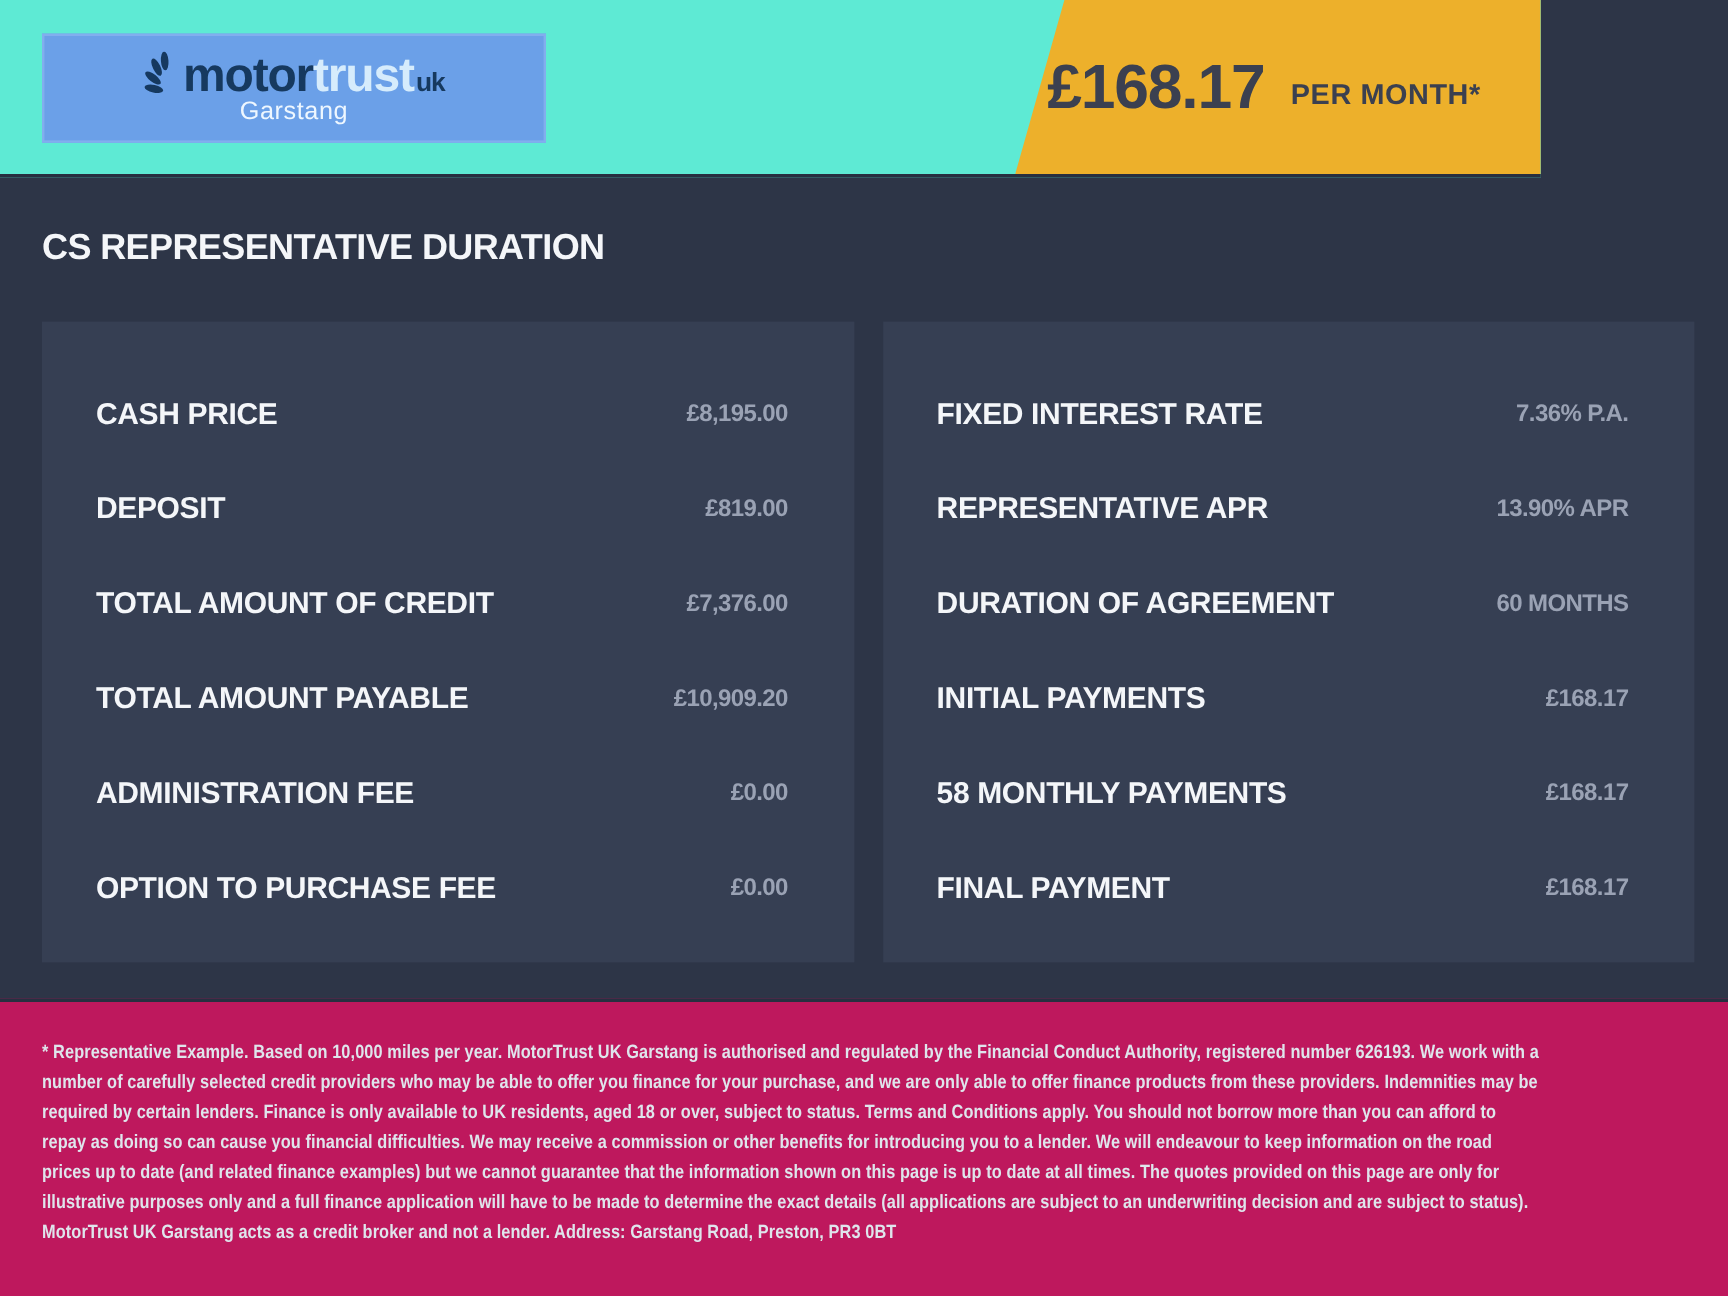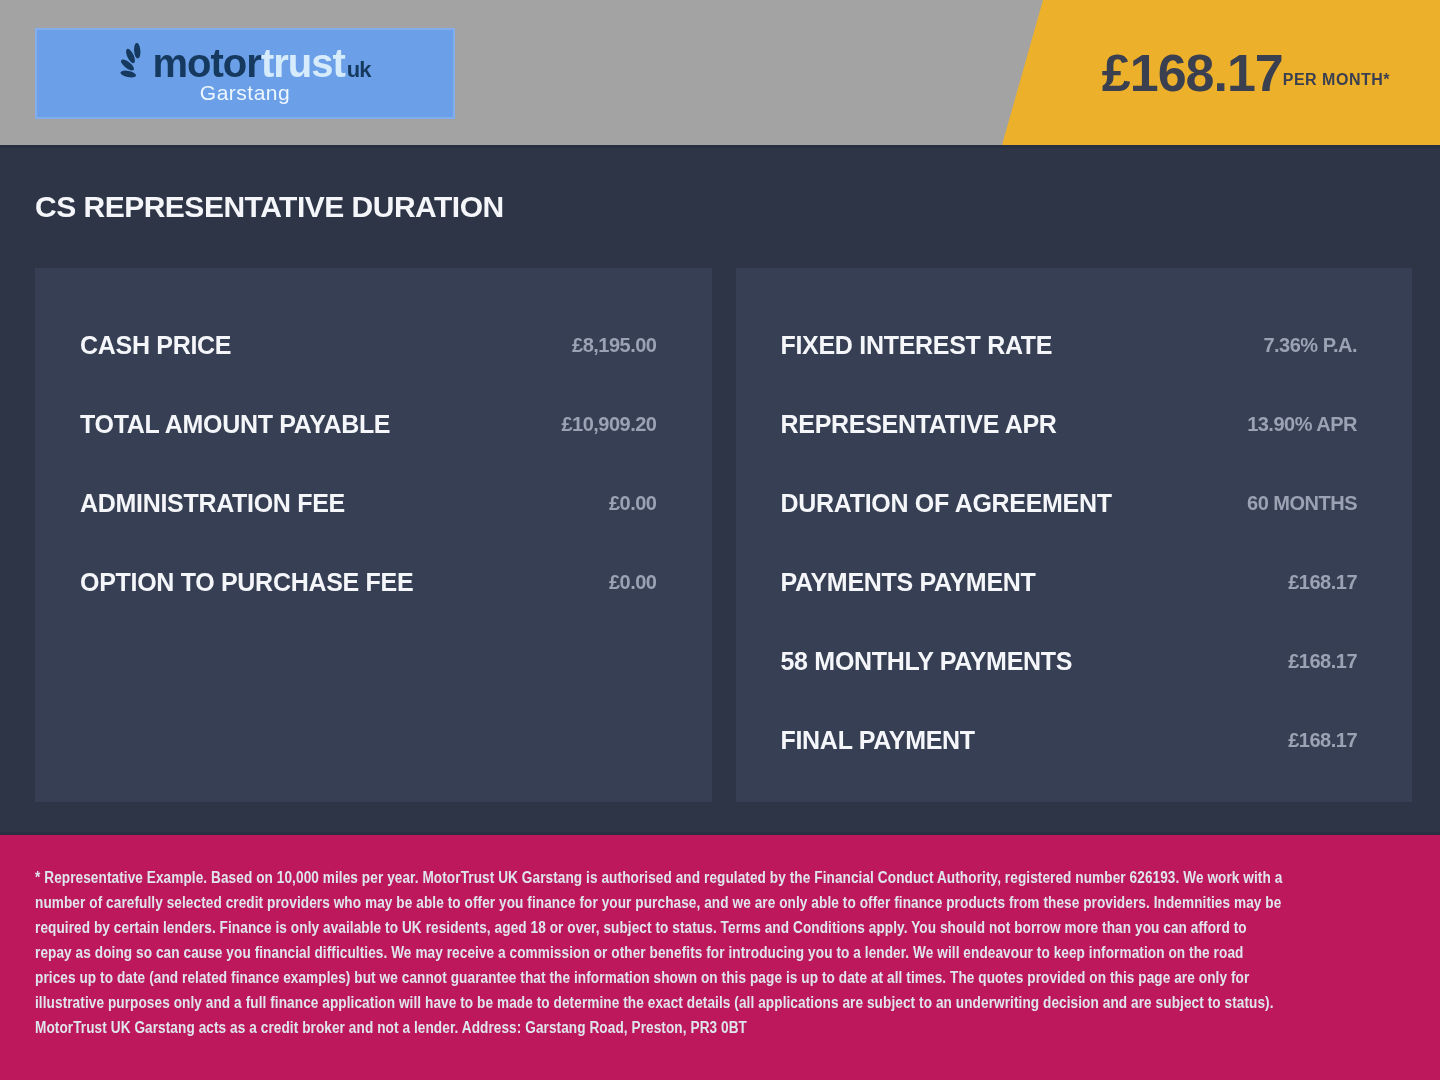--- a/index.html
+++ b/index.html
@@ -6,22 +6,22 @@
   html,body { width:1440px; height:1080px; }
   body {
     background:#2d3547;
     font-family:"Liberation Sans", sans-serif;
     position:relative;
     overflow:hidden;
   }
 
   
   .header {
-    position:absolute; top:0; left:0; width:1440px; height:148px;
-    background:#a3a3a3;
+    position:absolute; top:0; left:0; width:1284px; height:148px;
+    background:#5eead4;
     border-bottom:3px solid #272f40;
   }
   .logo-box {
     position:absolute; left:35px; top:28px; width:420px; height:91px;
     background:#6ba0e8;
     border:2px solid #82aeee;
     display:flex; flex-direction:column; align-items:center; justify-content:center;
   }
   .brand-line {
     display:flex; align-items:baseline;
@@ -39,21 +39,21 @@
     position:absolute; top:0; right:0; width:440px; height:145px;
     background:#edb02b;
     clip-path:polygon(43px 0, 440px 0, 440px 145px, 2px 145px);
     display:flex; align-items:center; justify-content:flex-end;
     padding-right:50px;
   }
   .price-amount {
     color:#3b4050; font-size:52px; font-weight:800; letter-spacing:-1px;
   }
   .price-period {
-    color:#3b4050; font-size:16px; font-weight:800; margin-top:14px;
+    color:#3b4050; font-size:24px; font-weight:800; margin-left:22px; margin-top:14px;
     letter-spacing:0.5px;
   }
 
   
   .page-title {
     position:absolute; left:35px; top:190px;
     color:#f4f6f9; font-size:30px; font-weight:700; letter-spacing:-0.5px;
   }
 
   .panels {
@@ -122,20 +122,28 @@
 <div class="page-title">CS REPRESENTATIVE DURATION</div>
 
 <div class="panels">
 
   <div class="panel">
     <div class="finance-row">
       <span class="row-label">CASH PRICE</span>
       <span class="row-value">£8,195.00</span>
     </div>
     <div class="finance-row">
+      <span class="row-label">DEPOSIT</span>
+      <span class="row-value">£819.00</span>
+    </div>
+    <div class="finance-row">
+      <span class="row-label">TOTAL AMOUNT OF CREDIT</span>
+      <span class="row-value">£7,376.00</span>
+    </div>
+    <div class="finance-row">
       <span class="row-label">TOTAL AMOUNT PAYABLE</span>
       <span class="row-value">£10,909.20</span>
     </div>
     <div class="finance-row">
       <span class="row-label">ADMINISTRATION FEE</span>
       <span class="row-value">£0.00</span>
     </div>
     <div class="finance-row">
       <span class="row-label">OPTION TO PURCHASE FEE</span>
       <span class="row-value">£0.00</span>
@@ -149,21 +157,21 @@
     </div>
     <div class="finance-row">
       <span class="row-label">REPRESENTATIVE APR</span>
       <span class="row-value">13.90% APR</span>
     </div>
     <div class="finance-row">
       <span class="row-label">DURATION OF AGREEMENT</span>
       <span class="row-value">60 MONTHS</span>
     </div>
     <div class="finance-row">
-      <span class="row-label">PAYMENTS PAYMENT</span>
+      <span class="row-label">INITIAL PAYMENTS</span>
       <span class="row-value">£168.17</span>
     </div>
     <div class="finance-row">
       <span class="row-label">58 MONTHLY PAYMENTS</span>
       <span class="row-value">£168.17</span>
     </div>
     <div class="finance-row">
       <span class="row-label">FINAL PAYMENT</span>
       <span class="row-value">£168.17</span>
     </div>

